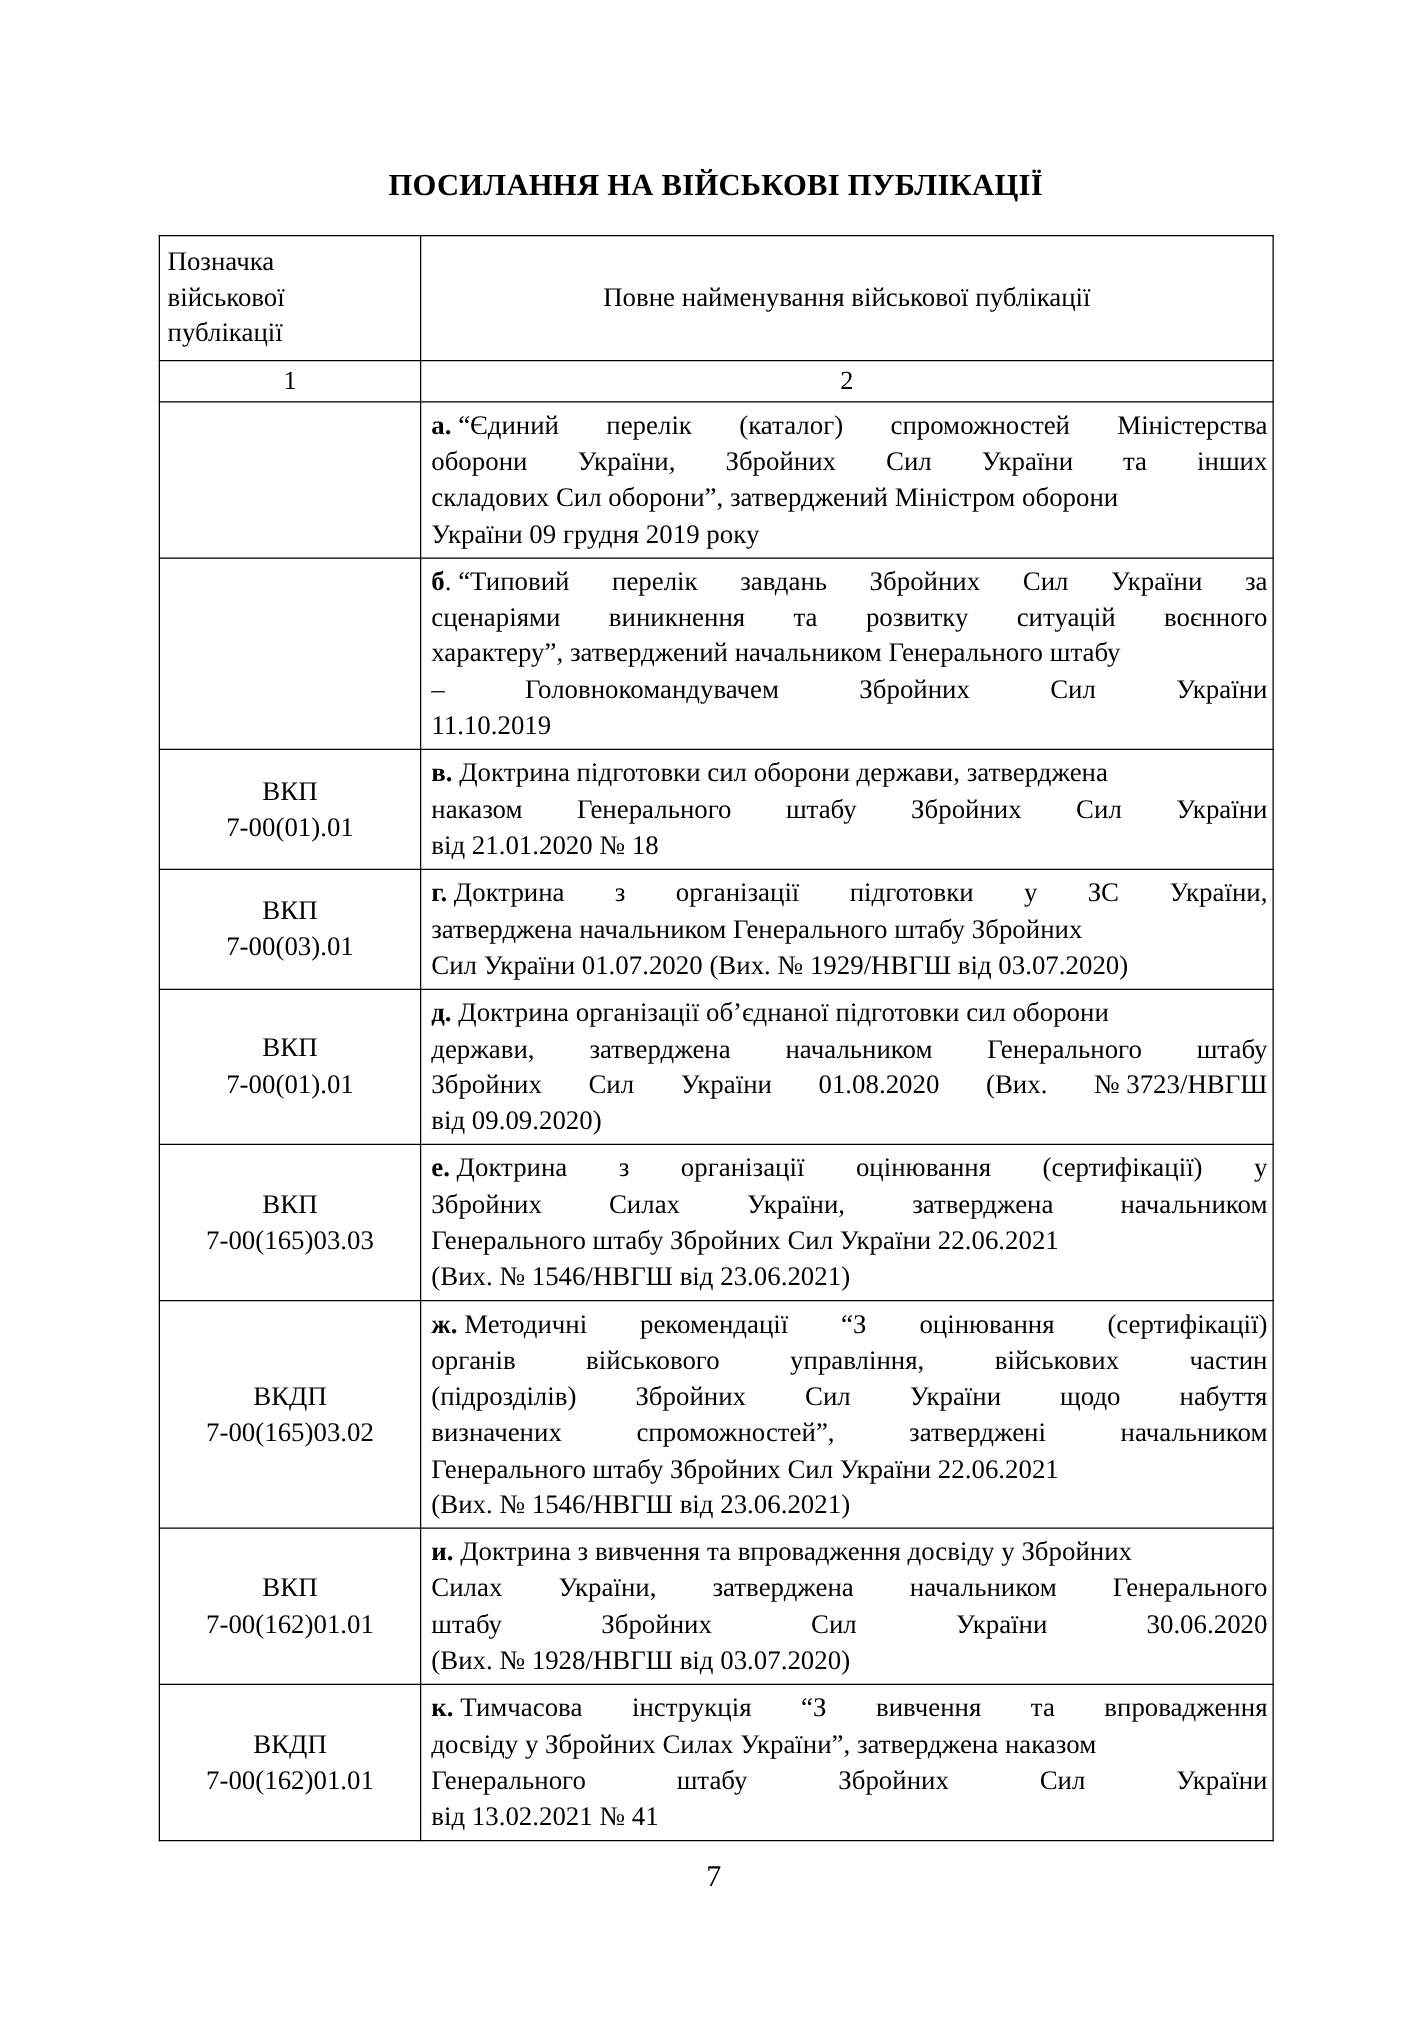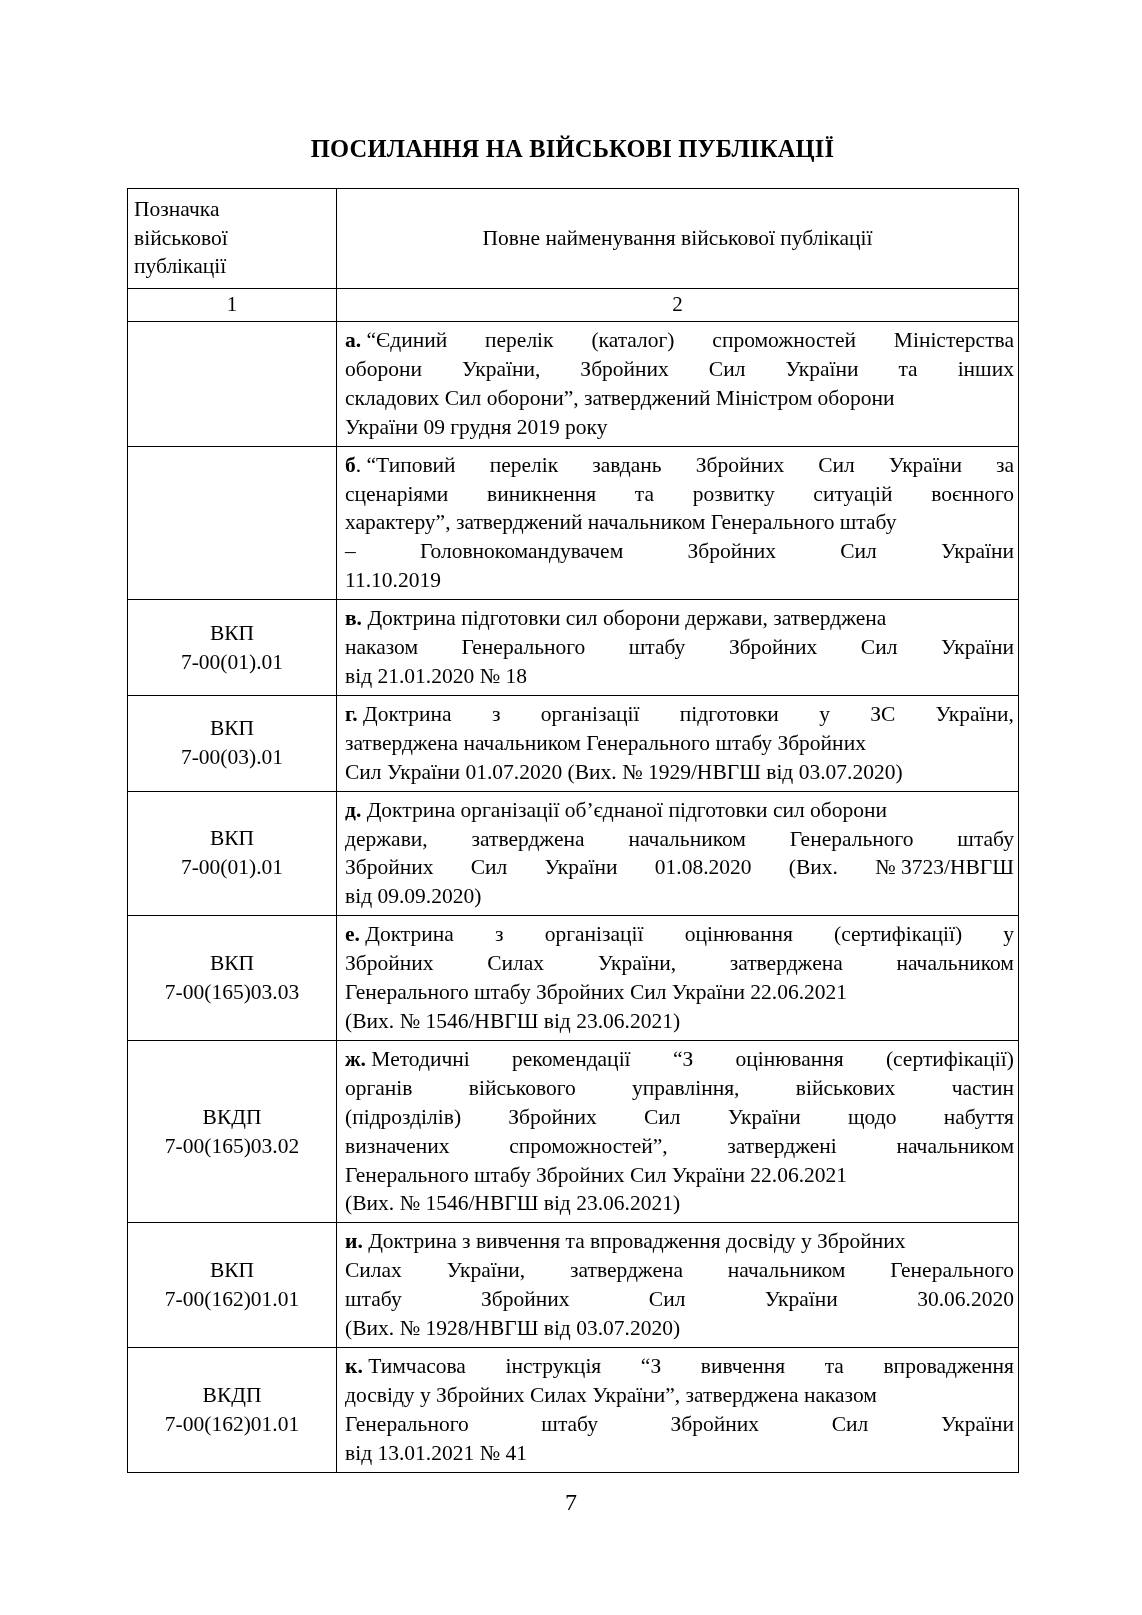--- a/index.html
+++ b/index.html
@@ -371,21 +371,21 @@
               <span>впровадження</span>
             </span>
           <span class="ln">досвіду у Збройних Силах України”, затверджена наказом</span>
           <span class="ln j">
               <span>Генерального</span>
               <span>штабу</span>
               <span>Збройних</span>
               <span>Сил</span>
               <span>України</span>
             </span>
-          <span class="ln">від 13.01.2021 № 41</span>
+          <span class="ln">від 13.02.2021 № 41</span>
         </td>
       </tr>
 
     </tbody>
   </table>
 
   <div class="page-number">7</div>
 
 </div>
 

